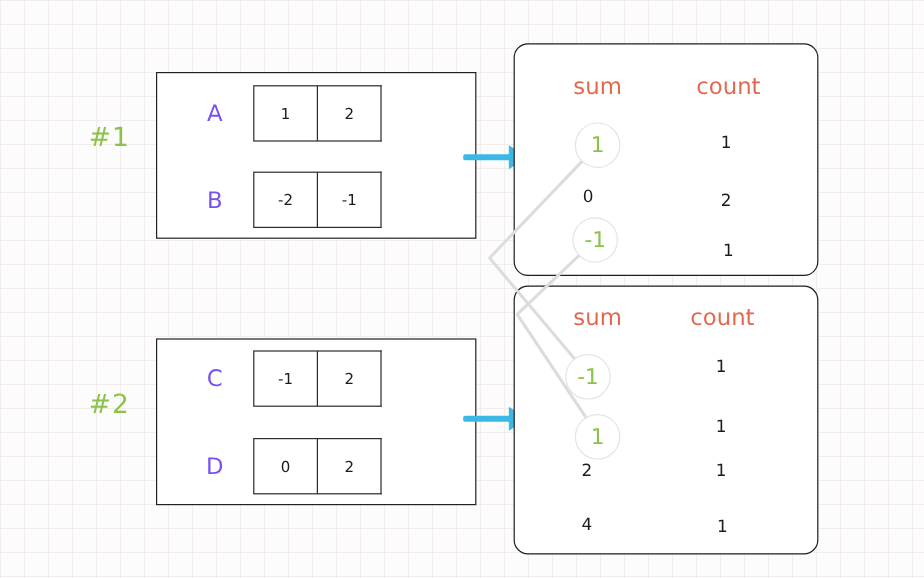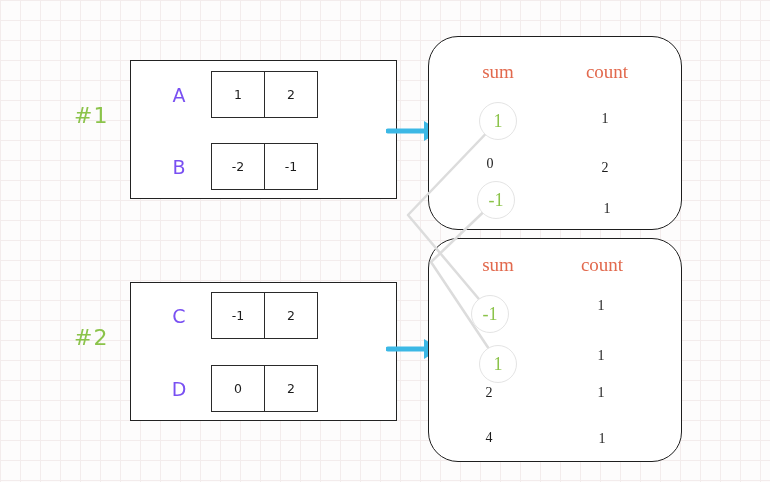--- a/index.html
+++ b/index.html
@@ -26,21 +26,21 @@
   .cells { display: flex; }
   .cell {
     width: 52px; height: 45px; border: 1.4px solid #2a2a2a; background: #fff;
     display: flex; align-items: center; justify-content: center;
     font-size: 12.5px; color: #1c1c1c;
   }
   .cell + .cell { border-left: none; }
   .arrow { position: absolute; }
   .round-box {
     position: absolute; width: 252px;
-    border: 1.8px solid #1e1e1e; border-radius: 30px; background: #fff; font-family: Liberation Serif, serif;
+    border: 1.8px solid #1e1e1e; border-radius: 12px; background: #fff;
   }
   .tbl-header {
     position: absolute; transform: translate(-50%,-50%);
     font-size: 19px; color: #e2694d;
   }
   .val {
     position: absolute; transform: translate(-50%,-50%);
     font-size: 14px; color: #1c1c1c; white-space: nowrap;
   }
   .hl {

